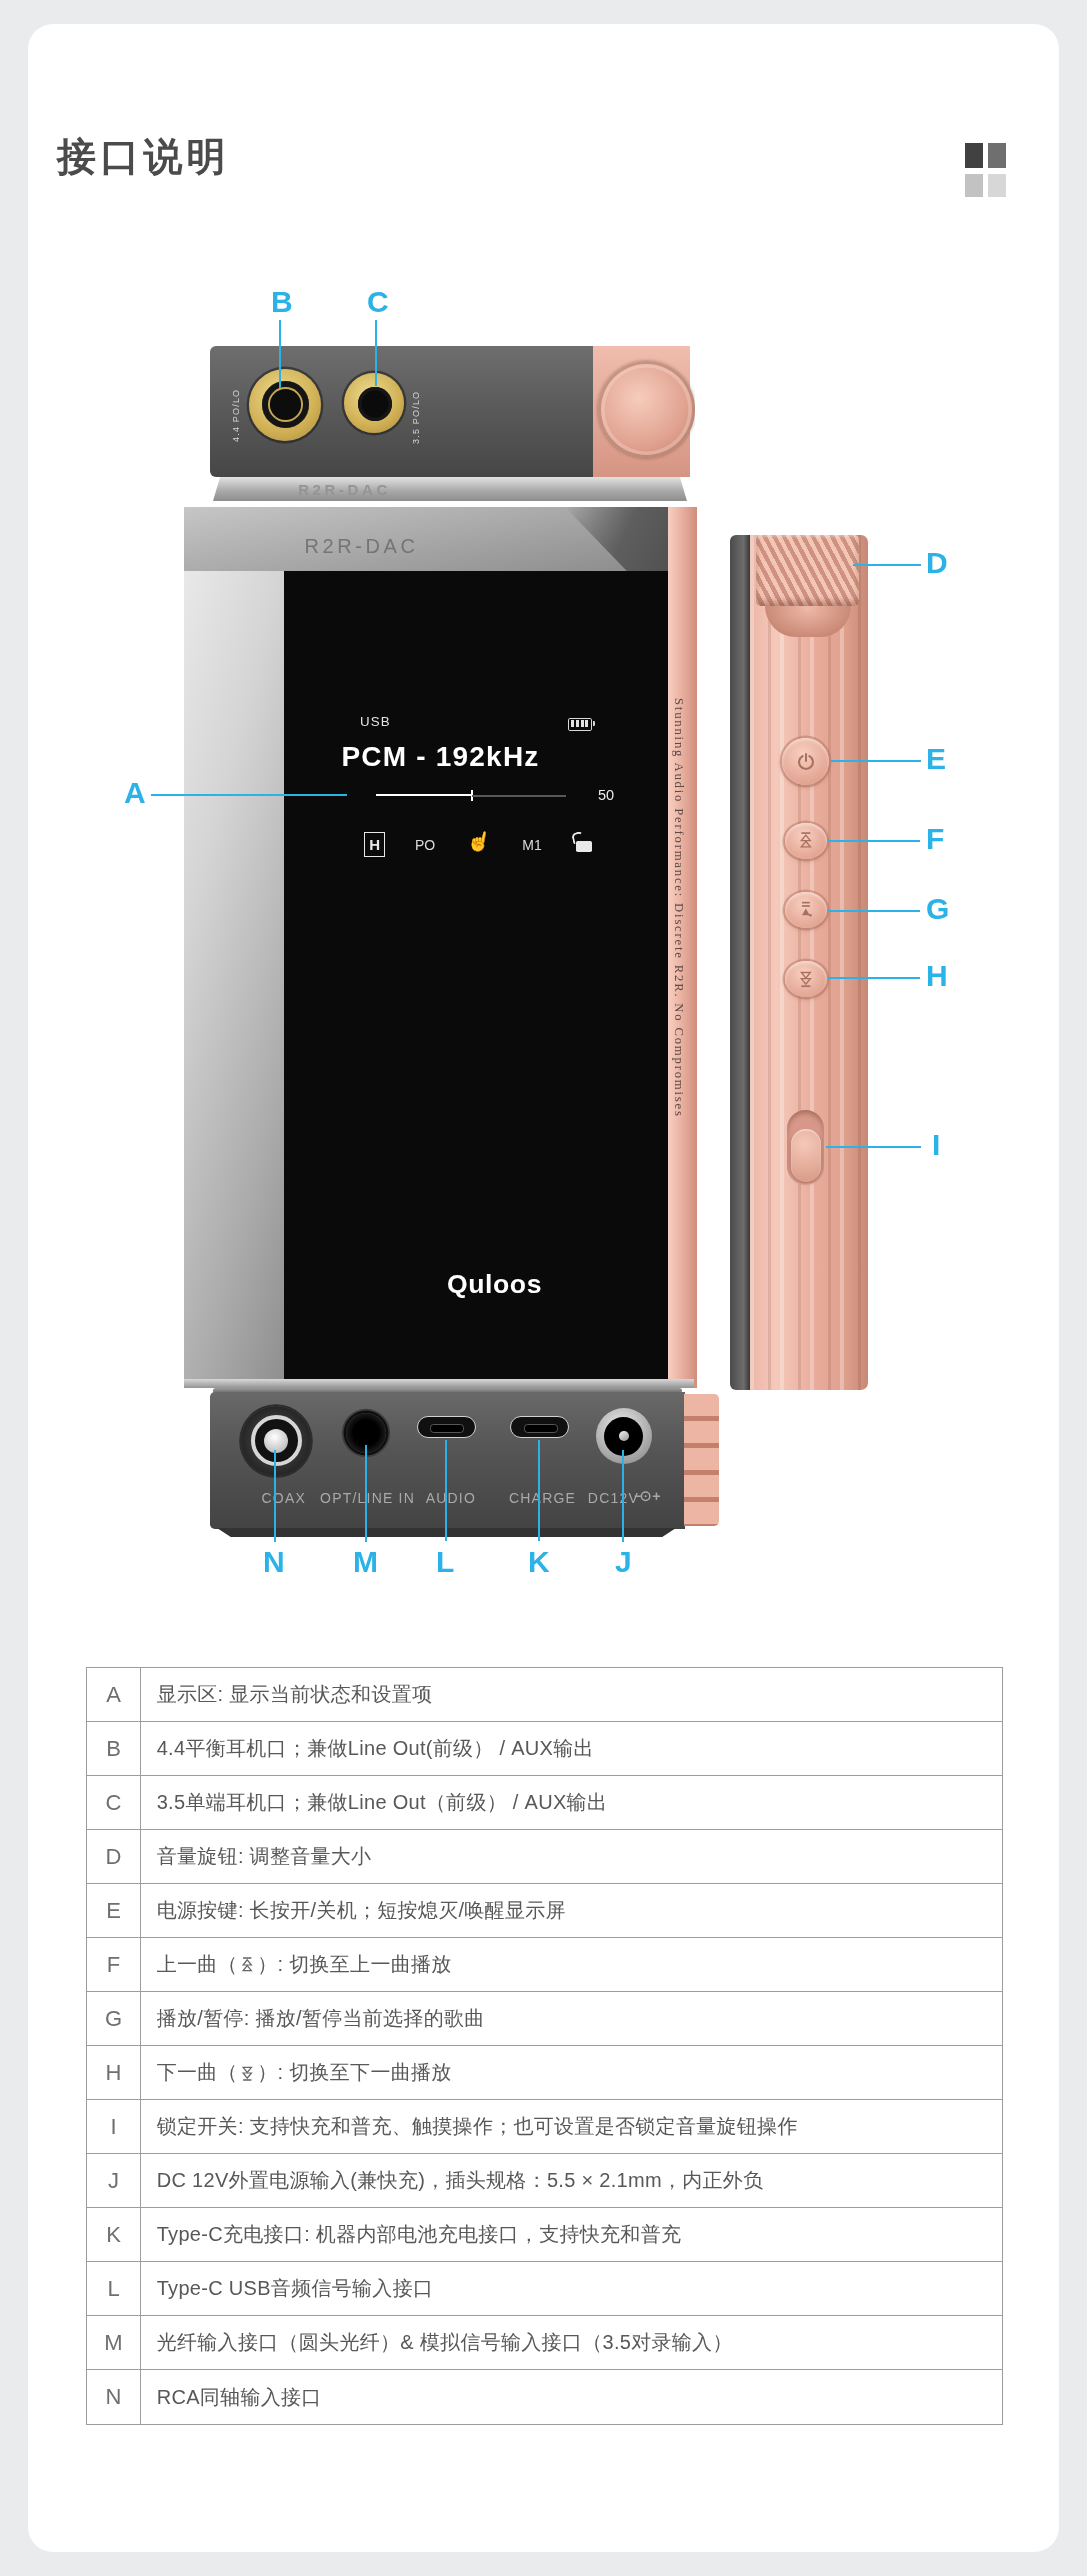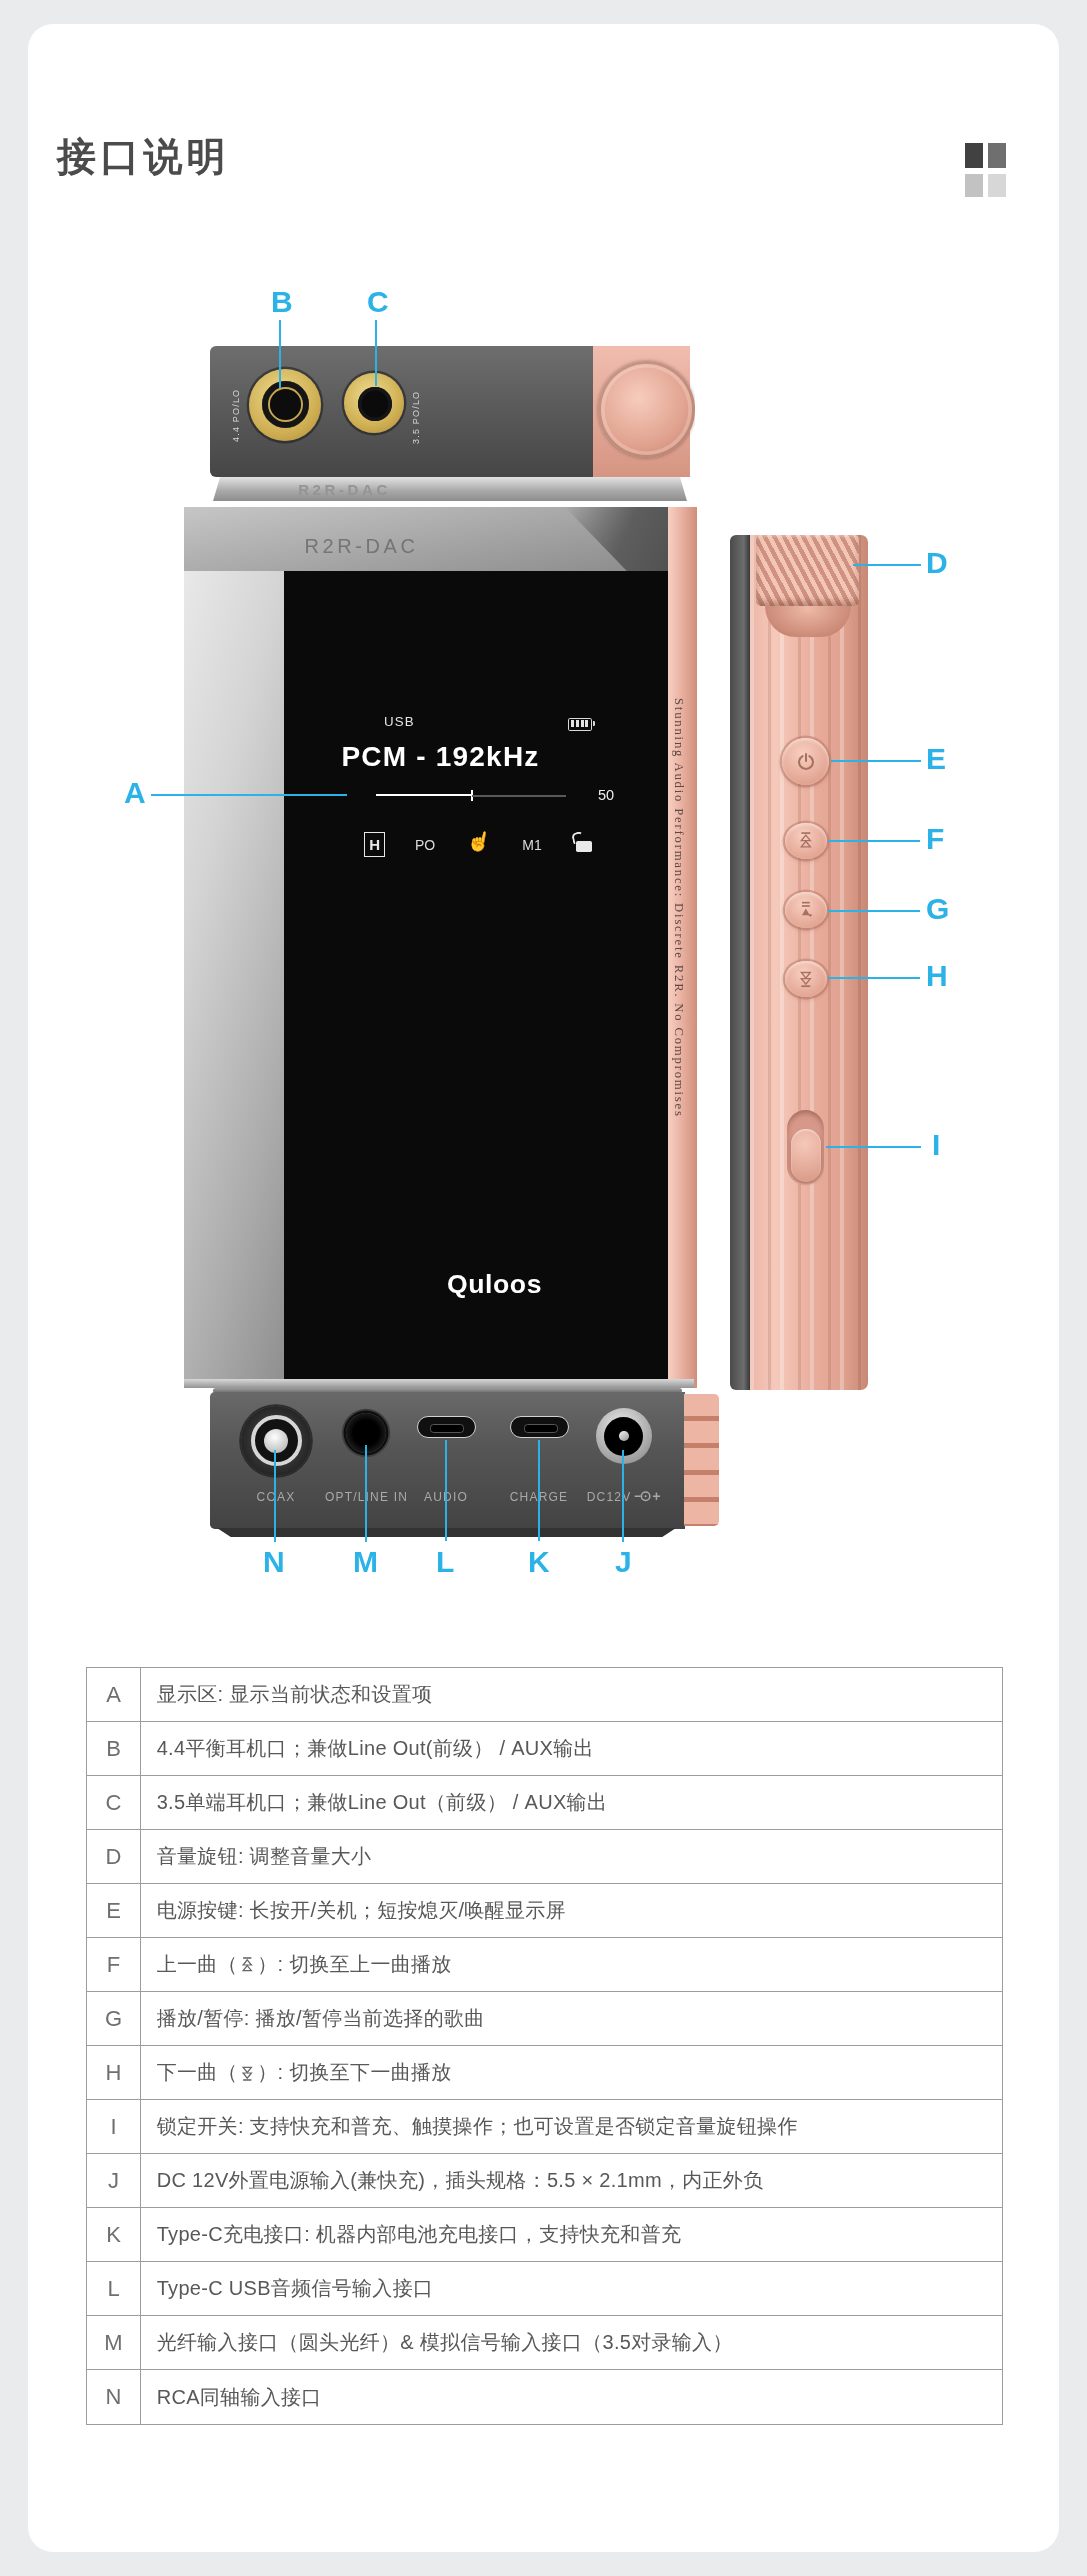--- a/index.html
+++ b/index.html
@@ -47,21 +47,21 @@
     background:linear-gradient(170deg,#c6c6c6 0%,#a2a2a2 60%,#8b8b8b 100%);}
   .fv-top-dark{position:absolute;left:565px;top:507px;width:103px;height:64px;
     background:linear-gradient(115deg,rgba(80,80,80,0) 0%,#5e5e5e 55%,#515151 100%);clip-path:polygon(0 0,100% 0,100% 100%,60% 100%);}
   .fv-screen{position:absolute;left:284px;top:571px;width:384px;height:808px;background:#0a0a0b;}
   .fv-bottom{position:absolute;left:184px;top:1379px;width:510px;height:8.5px;background:linear-gradient(180deg,#d8d8d8,#949494);}
   .fv-pink{position:absolute;left:668px;top:507px;width:29px;height:881px;
     background:linear-gradient(90deg,#f7d0c3 0%,#eab2a2 45%,#d08e7b 100%);}
   .fv-slogan{position:absolute;left:671px;top:698px;height:610px;writing-mode:vertical-rl;
     font-family:"Liberation Serif",serif;font-size:12.7px;letter-spacing:1.8px;color:#5c4a45;}
   .fv-engraving{position:absolute;left:301px;top:535px;width:121px;text-align:center;font-size:20px;color:#757575;letter-spacing:3.6px;}
-  .scr-source{position:absolute;left:360px;top:714px;font-size:13.3px;color:#e4e4e4;letter-spacing:1.2px;margin-left:24px;}
+  .scr-source{position:absolute;left:360px;top:714px;font-size:13.3px;color:#e4e4e4;letter-spacing:1.2px;}
   .battery{position:absolute;left:568px;top:718px;width:22px;height:11px;border:1.2px solid #dadada;border-radius:1.8px;}
   .battery-fill{position:absolute;left:571px;top:720px;width:17.5px;height:6.6px;
     background:repeating-linear-gradient(90deg,#e3e3e3 0 3px,transparent 3px 4.8px);}
   .battery-nub{position:absolute;left:593px;top:721px;width:2.4px;height:5.4px;background:#dadada;border-radius:0 1.2px 1.2px 0;}
   .scr-format{position:absolute;left:284px;top:741px;width:313px;text-align:center;font-size:28px;font-weight:700;color:#ffffff;letter-spacing:1.2px;}
   .vol-fill{position:absolute;left:376px;top:794px;width:96px;height:2.4px;background:#ffffff;}
   .vol-tick{position:absolute;left:471px;top:790px;width:1.8px;height:11px;background:#ffffff;}
   .vol-rest{position:absolute;left:472px;top:795px;width:94px;height:1.8px;background:#585858;}
   .vol-num{position:absolute;left:574px;top:787px;font-size:14.5px;color:#ececec;margin-left:24px;}
   .badge-h{position:absolute;left:364px;top:832px;width:19.3px;height:23px;border:1.8px solid #e8e8e8;color:#e8e8e8;
@@ -113,21 +113,21 @@
   .coax-pin{position:absolute;left:264px;top:1429px;width:24px;height:24px;border-radius:50%;
     background:radial-gradient(circle at 44% 34%,#ffffff,#b5b5b5 85%);}
   .opt-jack{position:absolute;left:346px;top:1413px;width:40px;height:40px;border-radius:50%;
     background:radial-gradient(circle,#000000 45%,#1f1f1f 75%);box-shadow:0 0 0 2.4px #0e0e0e,0 0 0 4.2px #3d3d3d;}
   .usbc{position:absolute;width:59px;height:22.4px;border-radius:11.5px;background:#101010;border:1.8px solid #d2d2d2;box-sizing:border-box;}
   .usbc-slot{position:absolute;width:32px;height:6.6px;border-radius:3.6px;background:#000;border:1.2px solid #575757;}
   .dc-outer{position:absolute;left:596px;top:1408px;width:56px;height:56px;border-radius:50%;
     background:radial-gradient(circle at 44% 34%,#ececec,#9b9b9b 75%);}
   .dc-hole{position:absolute;left:604px;top:1417px;width:39px;height:39px;border-radius:50%;background:#000;}
   .dc-pin{position:absolute;left:619px;top:1431px;width:9.7px;height:9.7px;border-radius:50%;background:linear-gradient(145deg,#f2f2f2,#969696);}
-  .port-label{position:absolute;top:1490px;font-size:12px;color:#a9a9a9;letter-spacing:1.2px;text-align:center;}
+  .port-label{position:absolute;top:1490px;font-size:14px;color:#a9a9a9;letter-spacing:1.2px;text-align:right;}
 
   
   .spec-table{position:absolute;left:86px;top:1667px;width:917px;border:1.2px solid #9c9c9c;box-sizing:border-box;}
   .t-row{display:flex;height:54px;border-bottom:1.2px solid #9c9c9c;box-sizing:border-box;}
   .t-row:last-child{border-bottom:none;}
   .t-key{width:54px;border-right:1.2px solid #9c9c9c;display:flex;align-items:center;justify-content:center;
     font-size:22px;color:#6f6f6f;box-sizing:border-box;flex:none;}
   .t-text{flex:1;display:flex;align-items:center;padding-left:15.7px;font-size:20px;color:#585858;letter-spacing:0.3px;}
   .t-icon{margin:0 2.4px;}
 </style>

